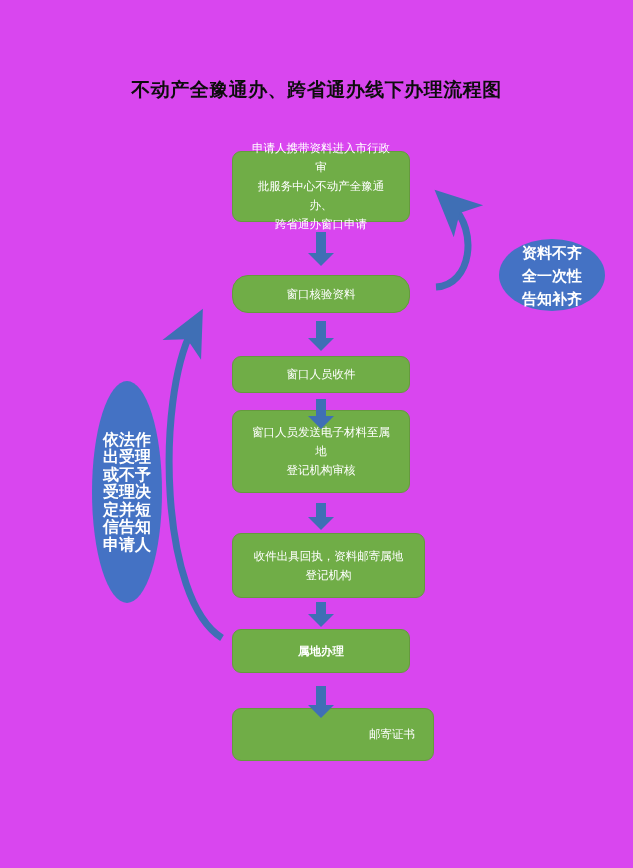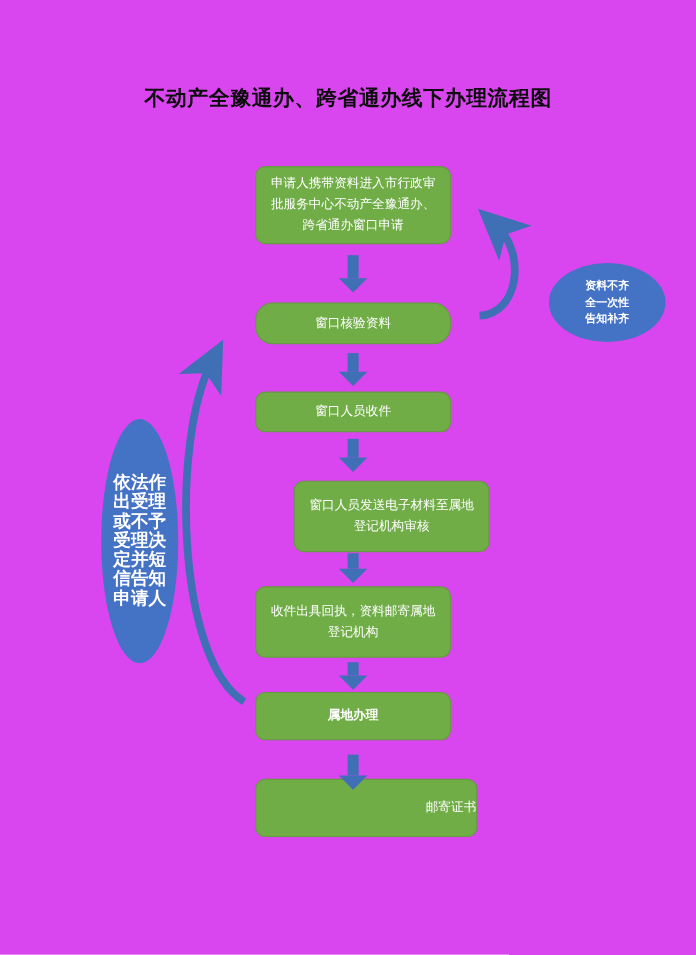--- a/index.html
+++ b/index.html
@@ -40,21 +40,21 @@
     background: #70ad47;
     border: 1px solid #659a3e;
     border-radius: 9px;
     color: #ffffff;
     font-size: 11.5px;
     line-height: 19px;
     text-align: center;
     display: flex;
     align-items: center;
     justify-content: center;
-    padding: 4px 0;
+    padding: 4px 18px;
     box-shadow: 0 0 0 0 rgba(0,0,0,0);
   }
   .node .node-text {
     display: block;
     width: 100%;
     white-space: pre-line;
   }
 
   
   .down-arrow {
@@ -77,22 +77,22 @@
     border-right: 13px solid transparent;
     border-top: 13px solid #3f6fb5;
   }
 
   
   .ellipse {
     position: absolute;
     background: #4472c4;
     border-radius: 50%;
     color: #ffffff;
-    font-size: 10px;
-    line-height: 15px;
+    font-size: 15px;
+    line-height: 23px;
     text-align: center;
     display: flex;
     align-items: center;
     justify-content: center;
     font-weight: bold;
   }
   .ellipse .ell-text {
     display: block;
     width: 100%;
     white-space: pre-line;
@@ -152,26 +152,26 @@
   </div>
 
   <div class="node" style="left:232px; top:275px; width:178px; height:38px;border-radius:16px;">
     <span class="node-text">窗口核验资料</span>
   </div>
 
   <div class="node" style="left:232px; top:356px; width:178px; height:37px;">
     <span class="node-text">窗口人员收件</span>
   </div>
 
-  <div class="node" style="left:232px; top:437px; width:178px; height:65px;margin-left:35px;">
+  <div class="node" style="left:232px; top:410px; width:178px; height:83px;">
     <span class="node-text">窗口人员发送电子材料至属地
 登记机构审核</span>
   </div>
 
-  <div class="node" style="left:232px; top:533px; width:178px; height:65px;">
+  <div class="node" style="left:232px; top:533px; width:193px; height:65px;">
     <span class="node-text">收件出具回执，资料邮寄属地
 登记机构</span>
   </div>
 
   <div class="node" style="left:232px; top:629px; width:178px; height:44px;font-weight:bold;">
     <span class="node-text">属地办理</span>
   </div>
 
   <div class="node" style="left:232px; top:708px; width:202px; height:53px;text-align:right;">
     <span class="node-text">邮寄证书</span>

